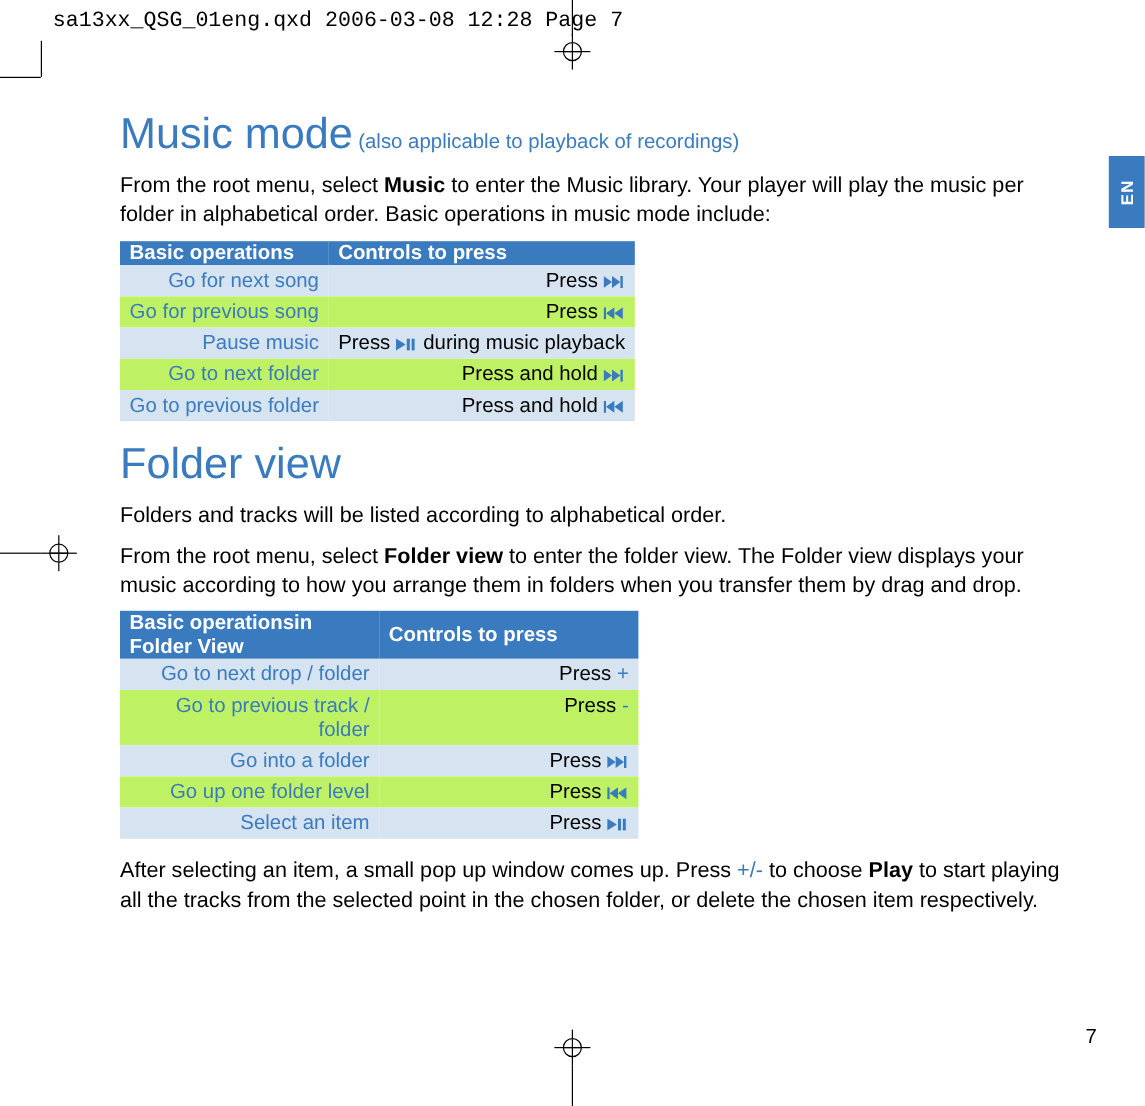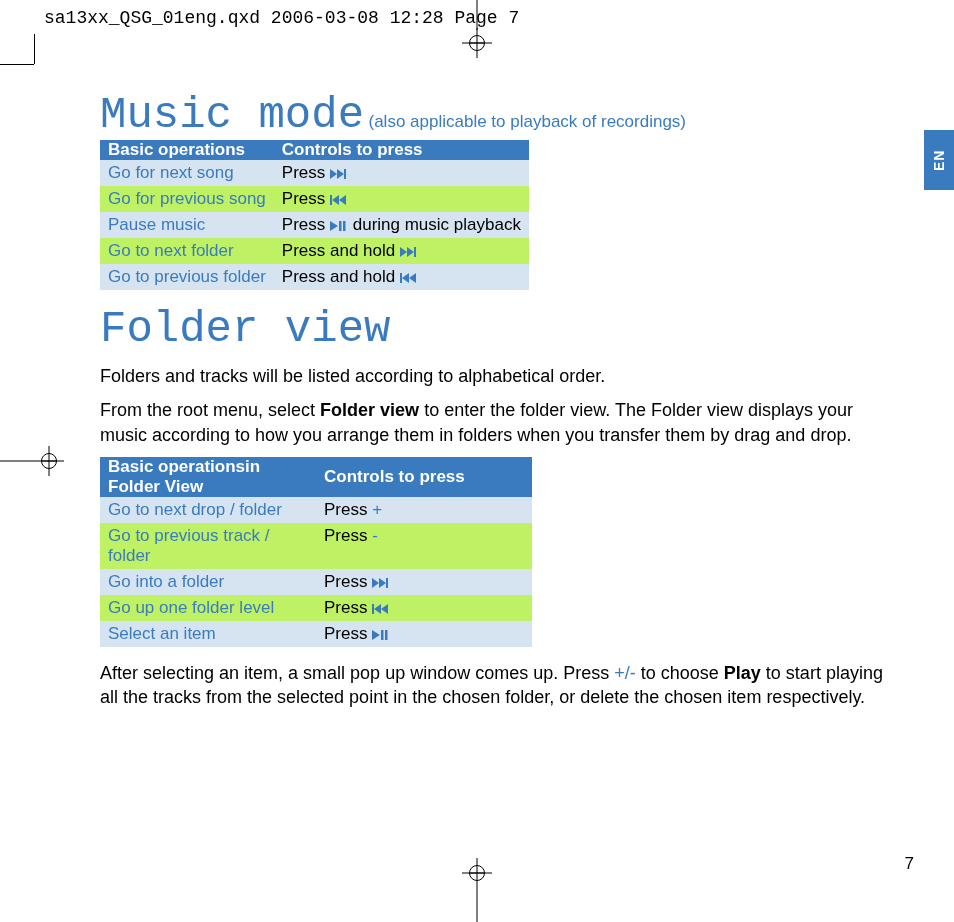--- a/index.html
+++ b/index.html
@@ -78,24 +78,24 @@
   .crop-tl-v { left: 34px; top: 34px; height: 30px; }
   .crop-tl-h { left: 0; top: 64px; width: 34px; }
 
   .page {
     position: absolute;
     left: 100px;
     top: 90px;
     width: 800px;
   }
   h1 {
-    font-family: Liberation Mono, monospace;
+    font-family: Liberation Sans, sans-serif;
     color: #3a7bbf;
     font-weight: 400;
-    font-size: 44px;
+    font-size: 36px;
     margin: 0 0 4px 0;
     display: inline;
   }
   .subtitle {
     color: #3a7bbf;
     font-size: 17px;
   }
   p {
     font-size: 18px;
     margin: 10px 0 10px 0;
@@ -112,20 +112,21 @@
     color: #fff;
     font-weight: 700;
     font-size: 17px;
     text-align: left;
     padding: 0 8px;
   }
   td {
     font-size: 17px;
     padding: 3px 8px;
     vertical-align: top;
+    text-align: right;
   }
   td.op { color: #3a7bbf; }
   tr.light td { background: #d6e4f2; }
   tr.dark  td { background: #bef264; }
   .blue { color: #3a7bbf; }
   .en-tab {
     position: absolute;
     right: 0;
     top: 130px;
     width: 30px;
@@ -178,20 +179,23 @@
 </div>
 
 <div class="en-tab">EN</div>
 
 <div class="page">
 
   <div>
     <h1>Music mode</h1>
     <span class="subtitle">(also applicable to playback of recordings)</span>
 
+    <p>
+      <span>From the root menu, select </span><span class="bold">Music</span><span> to enter the Music library. Your player will play the music per folder in alphabetical order. Basic operations in music mode include:</span>
+    </p>
 
     <table>
       <tbody>
           <tr>
         <th>Basic operations</th>
         <th>Controls to press</th>
       </tr>
       </tbody>
         <tbody id="t1body">
           <tr class="light">

